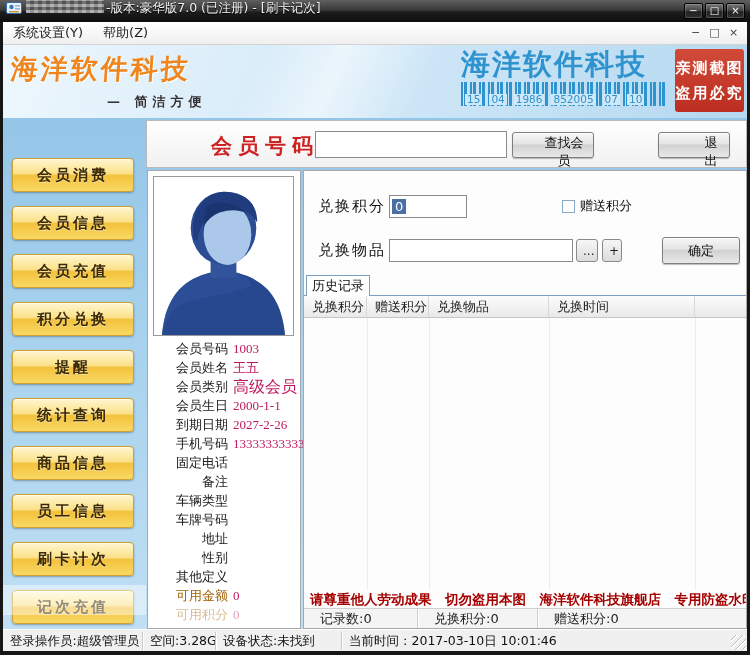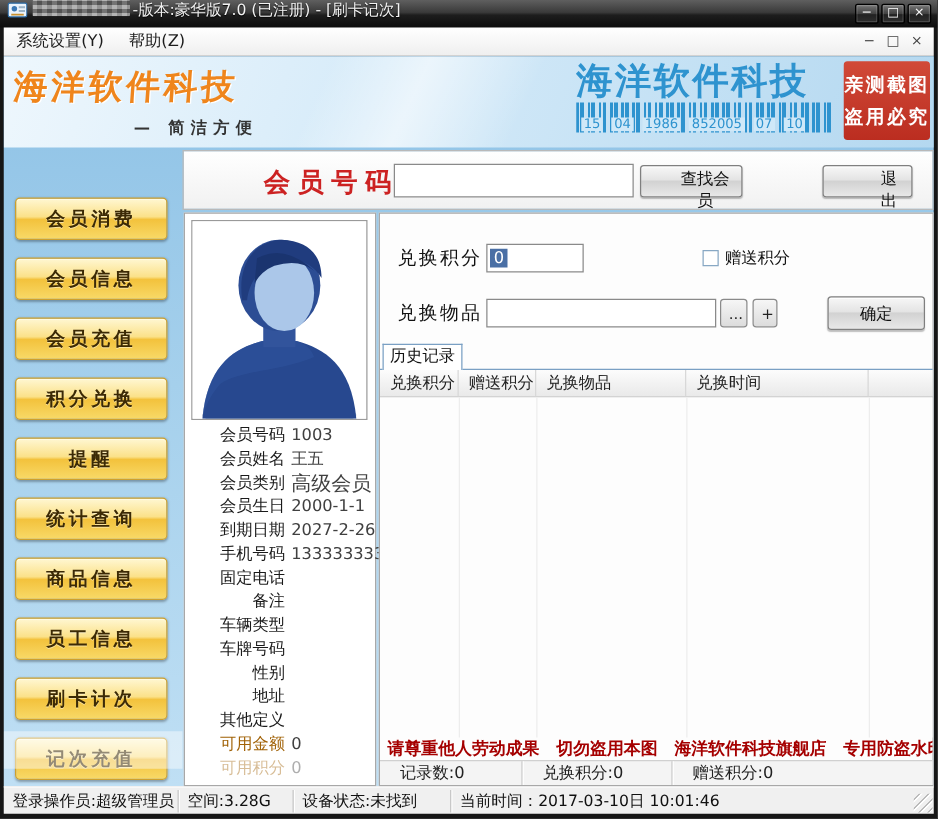--- a/index.html
+++ b/index.html
@@ -78,21 +78,21 @@
   .fade-strip{position:absolute;left:0;top:540px;width:143px;height:30px;
     background:rgba(255,255,255,.45);z-index:6;pointer-events:none;}
 
   
   .member-panel{position:absolute;left:144px;top:125px;width:154px;height:459px;
     background:#fff;border:1px solid #a8a8a8;z-index:3;}
   .avatar-box{position:absolute;left:5px;top:5px;width:141px;height:160px;border:1px solid #9a9a9a;background:#fff;}
   .fields{position:absolute;left:2px;top:168px;width:148px;}
   .f-row{display:flex;height:19px;line-height:19px;font-size:13px;white-space:nowrap;}
   .f-label{width:78px;text-align:right;color:#1a1a1a;flex:none;}
-  .f-value{margin-left:5px;color:#404040;}
+  .f-value{margin-left:5px;color:#be185d;font-family:Liberation Serif, serif;}
   .v-big{font-size:16px;line-height:19px;text-align:right;}
   .l-red{color:#a16207;font-size:13px;}
   .row-faded{opacity:.42;}
 
   
   .exchange-panel{position:absolute;left:300px;top:125px;width:444px;height:459px;
     background:#fdfdfd;border:1px solid #a8a8a8;z-index:3;}
   .x-label{position:absolute;font-size:15px;color:#111;letter-spacing:2px;}
   .points-input{position:absolute;left:85px;top:24px;width:78px;height:23px;border:1px solid #8a8a8a;
     background:#fff;font-size:13px;line-height:21px;padding:0 2px;}
@@ -259,25 +259,25 @@
           </div>
         <div class="f-row">
             <span class="f-label">车辆类型</span>
             <span class="f-value"></span>
           </div>
         <div class="f-row">
             <span class="f-label">车牌号码</span>
             <span class="f-value"></span>
           </div>
         <div class="f-row">
+            <span class="f-label">地址</span>
+            <span class="f-value"></span>
+          </div>
+        <div class="f-row">
             <span class="f-label">性别</span>
-            <span class="f-value"></span>
-          </div>
-        <div class="f-row">
-            <span class="f-label">地址</span>
             <span class="f-value"></span>
           </div>
         <div class="f-row">
             <span class="f-label">其他定义</span>
             <span class="f-value"></span>
           </div>
         <div class="f-row">
             <span class="f-label l-red">可用金额</span>
             <span class="f-value">0</span>
           </div>
@@ -322,19 +322,19 @@
         <div class="stat-cell" style="width:113px">记录数:0</div>
         <div class="stat-cell" style="width:120px">兑换积分:0</div>
         <div class="stat-cell" style="flex:1">赠送积分:0</div>
       </div>
     </div>
 
   </div>
 
   <div class="statusbar">
     <div class="sb-cell" style="width:139px">登录操作员:超级管理员</div>
-    <div class="sb-cell" style="width:92px">空间:3.28G</div>
+    <div class="sb-cell" style="width:73px">空间:3.28G</div>
     <div class="sb-cell" style="width:126px">设备状态:未找到</div>
     <div class="sb-cell" style="width:230px">当前时间：2017-03-10日 10:01:46</div>
     <div class="grip"></div>
   </div>
 
 </div>
 
 </body></html>

